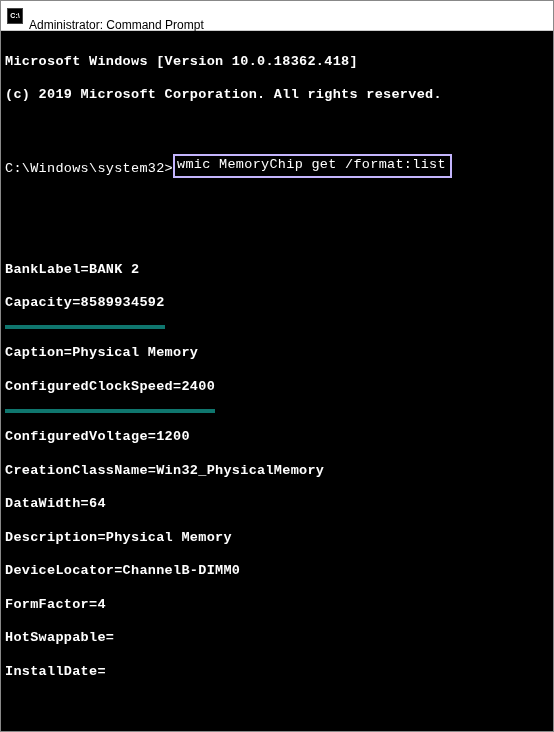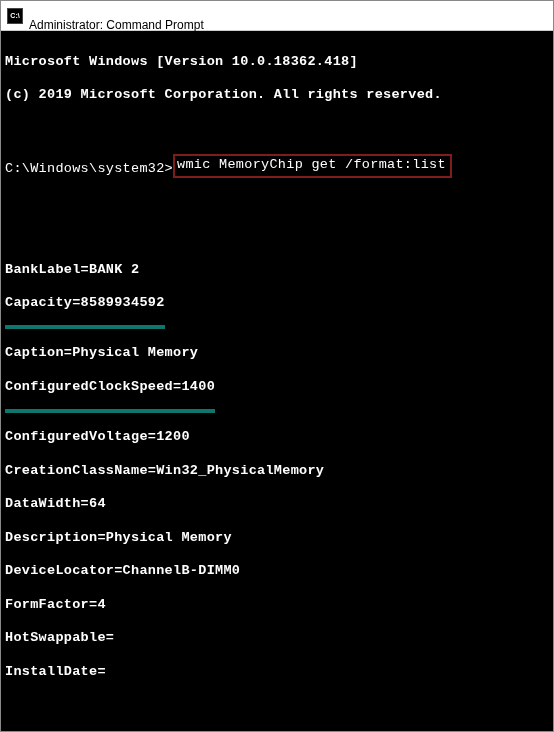--- a/index.html
+++ b/index.html
@@ -64,21 +64,21 @@
       padding-bottom: 13px;
     }
     .prompt-line {
       display: flex;
       align-items: flex-end;
     }
     .prompt-text {
       white-space: pre;
     }
     .cmd-box {
-      border: 2px solid #7f1d1d;
+      border: 2px solid #c4b5fd;
       padding: 1px 4px 2px 2px;
     }
   </style>
 </head>
 <body>
 
 <div class="titlebar">
   <span class="titlebar-icon">C:\</span>
   <span class="titlebar-text">Administrator: Command Prompt</span>
 </div>
@@ -86,21 +86,21 @@
 <div class="terminal">
 <span class="line">Microsoft Windows [Version 10.0.18362.418]</span>
 <span class="line">(c) 2019 Microsoft Corporation. All rights reserved.</span>
 <span class="line"> </span>
 <span class="prompt-line"><span class="prompt-text">C:\Windows\system32&gt;</span><span class="cmd-box"><span>wmic MemoryChip get /format:list</span></span></span>
 <span class="line"> </span>
 <span class="line"> </span>
 <span class="line">BankLabel=BANK 2</span>
 <span class="line"><span class="underline-red">Capacity=8589934592</span></span>
 <span class="line">Caption=Physical Memory</span>
-<span class="line"><span class="underline-red">ConfiguredClockSpeed=1400</span></span>
+<span class="line"><span class="underline-red">ConfiguredClockSpeed=2400</span></span>
 <span class="line">ConfiguredVoltage=1200</span>
 <span class="line">CreationClassName=Win32_PhysicalMemory</span>
 <span class="line">DataWidth=64</span>
 <span class="line">Description=Physical Memory</span>
 <span class="line">DeviceLocator=ChannelB-DIMM0</span>
 <span class="line">FormFactor=4</span>
 <span class="line">HotSwappable=</span>
 <span class="line">InstallDate=</span>
 
 

